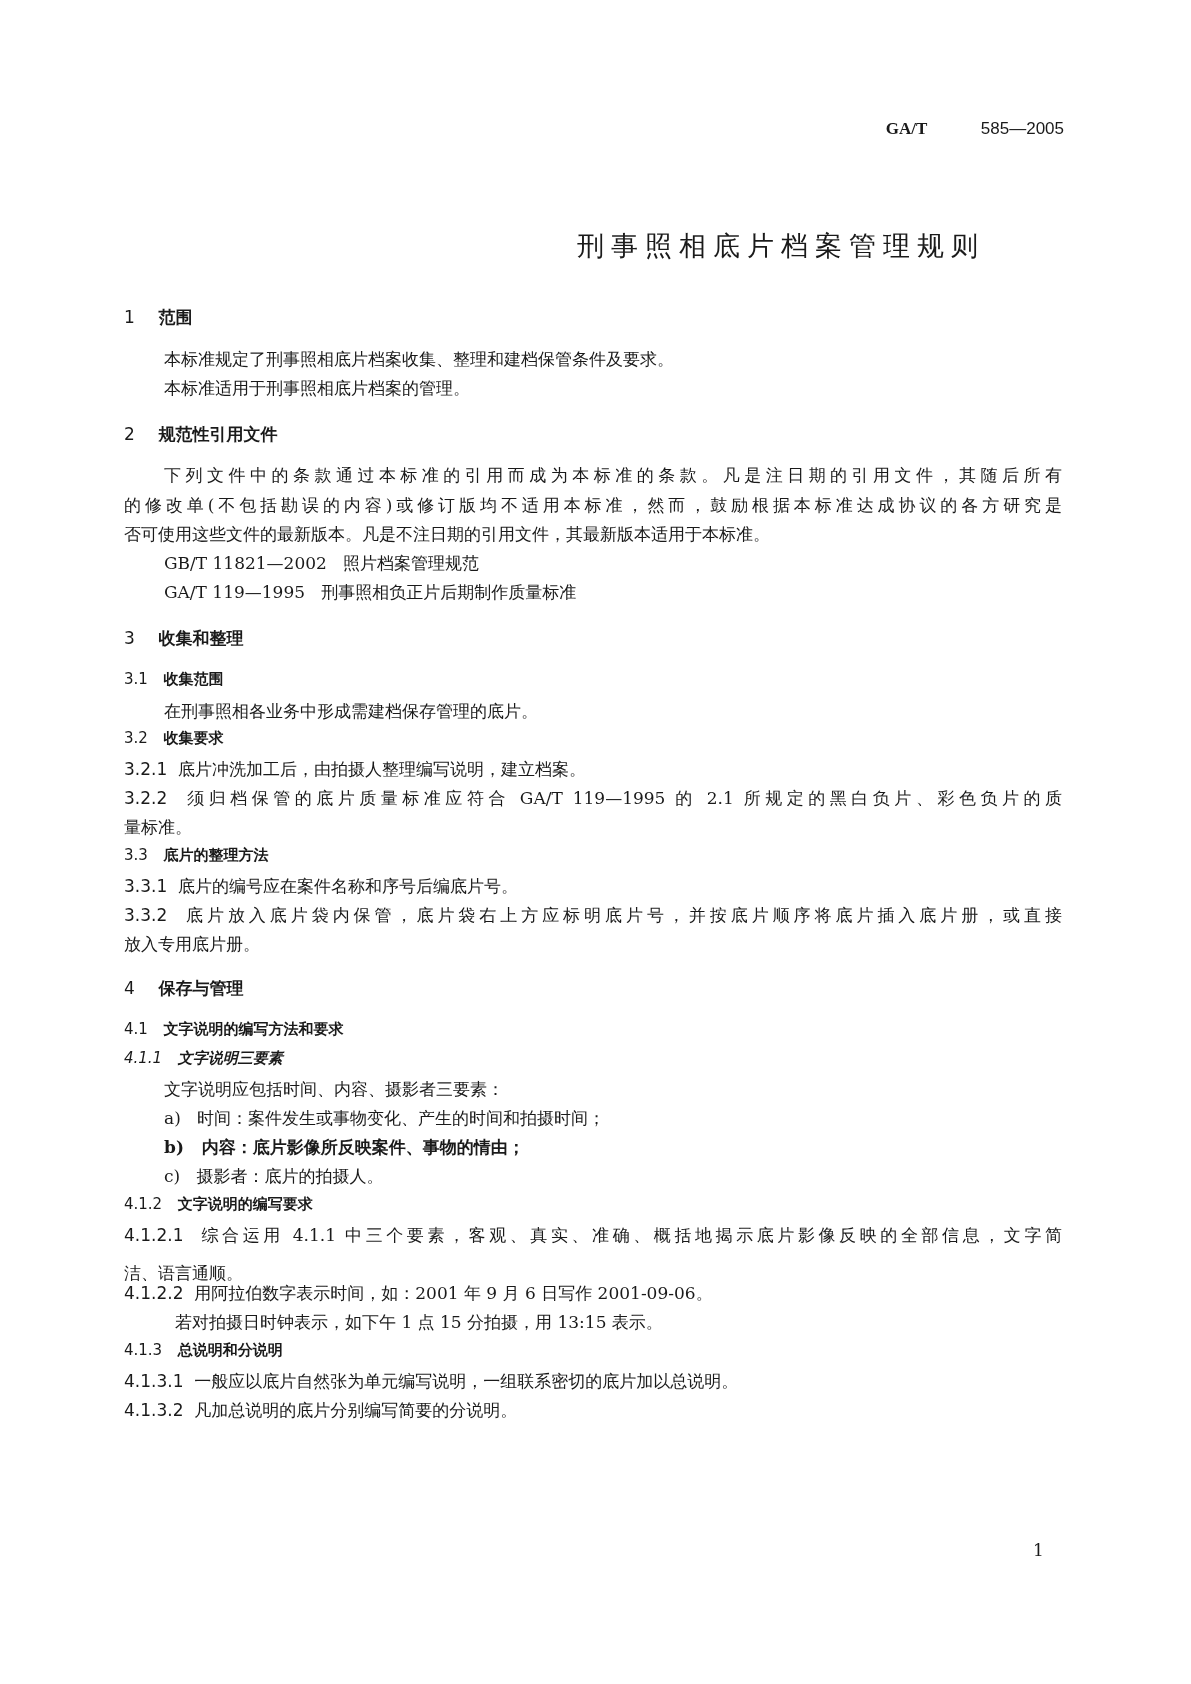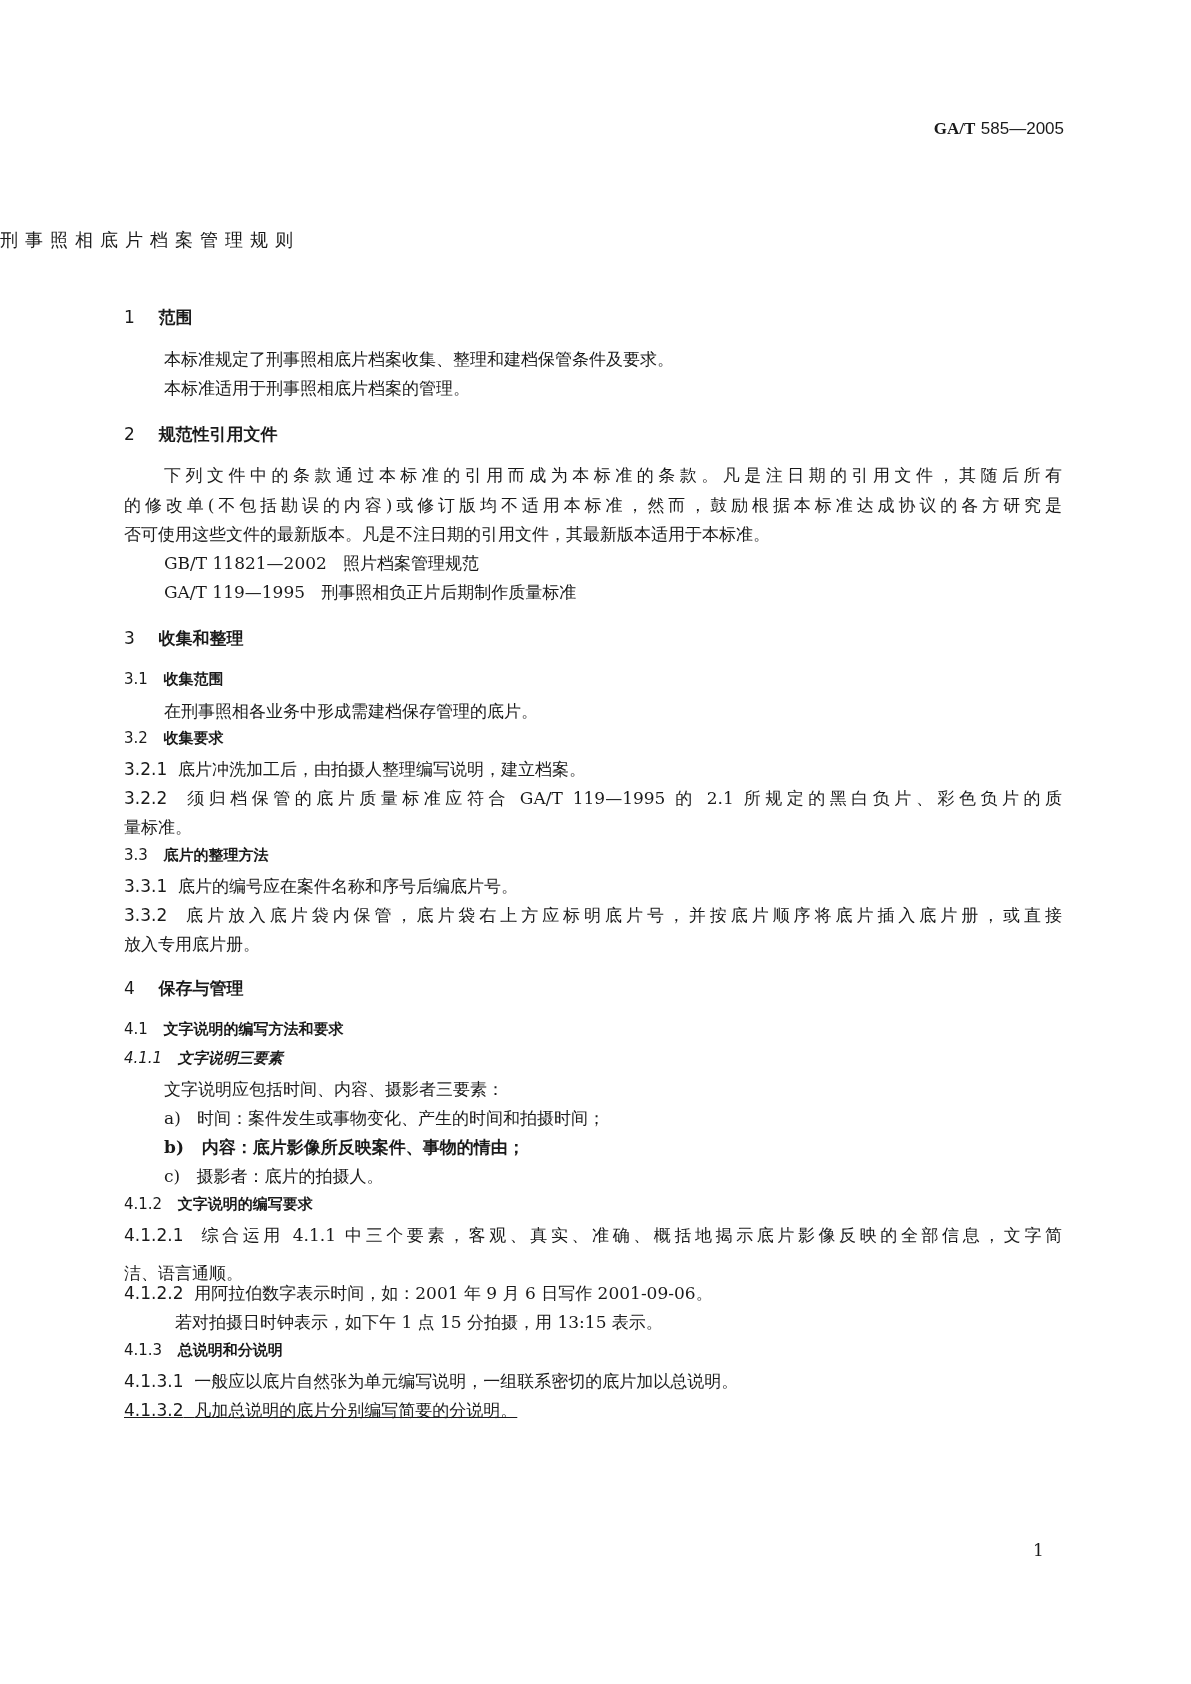--- a/index.html
+++ b/index.html
@@ -1,23 +1,23 @@
 <!DOCTYPE html>
 <html><head>
 <meta charset="utf-8">
 <style>
   html, body { margin: 0; padding: 0; background: #ffffff; }
   body { width: 1191px; height: 1684px; position: relative; overflow: hidden;
          font-family: "DejaVu Serif", "Liberation Serif", serif; color: #1a1a1a; }
   .abs { position: absolute; white-space: nowrap; }
   .std-code { top: 118px; right: 127px; font-size: 17px; }
   .std-code b { font-family: "Liberation Serif", serif; font-weight: bold; }
-  .std-code span.num { font-family: "Liberation Sans", sans-serif; }
-  .title { top: 228px; left: 0; width: 985px; text-align: left;
-           font-family: "DejaVu Sans", sans-serif; font-size: 18px; letter-spacing: 7px; }
+  .std-code span.num { font-family: "Liberation Sans", sans-serif; margin-left: 48px; }
+  .title { top: 228px; left: 0; width: 985px; text-align: right;
+           font-family: "DejaVu Sans", sans-serif; font-size: 27px; letter-spacing: 7px; }
   .h1 { font-family: "DejaVu Sans", sans-serif; font-weight: bold; font-size: 17px; }
   .h2 { font-family: "DejaVu Sans", sans-serif; font-weight: bold; font-size: 15px; }
   .num { font-family: "DejaVu Sans", sans-serif; font-weight: normal; }
   .body { font-size: 17px; }
   .line { position: absolute; left: 124px; width: 938px; font-size: 17px; white-space: nowrap; }
   .justify { text-align: justify; text-align-last: justify; }
   .page-num { top: 1540px; left: 1033px; font-size: 17px; }
 </style>
 </head>
 <body>
@@ -105,17 +105,17 @@
 <div class="abs body" style="top:1282px;left:124px;">
   <span class="num">4.1.2.2</span>&nbsp;&nbsp;<span>用阿拉伯数字表示时间，如：2001 年 9 月 6 日写作 2001-09-06。</span>
 </div>
 <div class="abs body" style="top:1311px;left:175px;">若对拍摄日时钟表示，如下午 1 点 15 分拍摄，用 13:15 表示。</div>
 <div class="abs h2" style="top:1341px;left:124px;">
   <span class="num">4.1.3</span>&nbsp;&nbsp;&nbsp;<span>总说明和分说明</span>
 </div>
 <div class="abs body" style="top:1370px;left:124px;">
   <span class="num">4.1.3.1</span>&nbsp;&nbsp;<span>一般应以底片自然张为单元编写说明，一组联系密切的底片加以总说明。</span>
 </div>
-<div class="abs body" style="top:1399px;left:124px;text-decoration:underline;">
+<div class="abs body" style="top:1399px;left:124px;">
   <span class="num">4.1.3.2</span>&nbsp;&nbsp;<span>凡加总说明的底片分别编写简要的分说明。</span>
 </div>
 
 <div class="abs page-num">1</div>
 
 </body></html>

